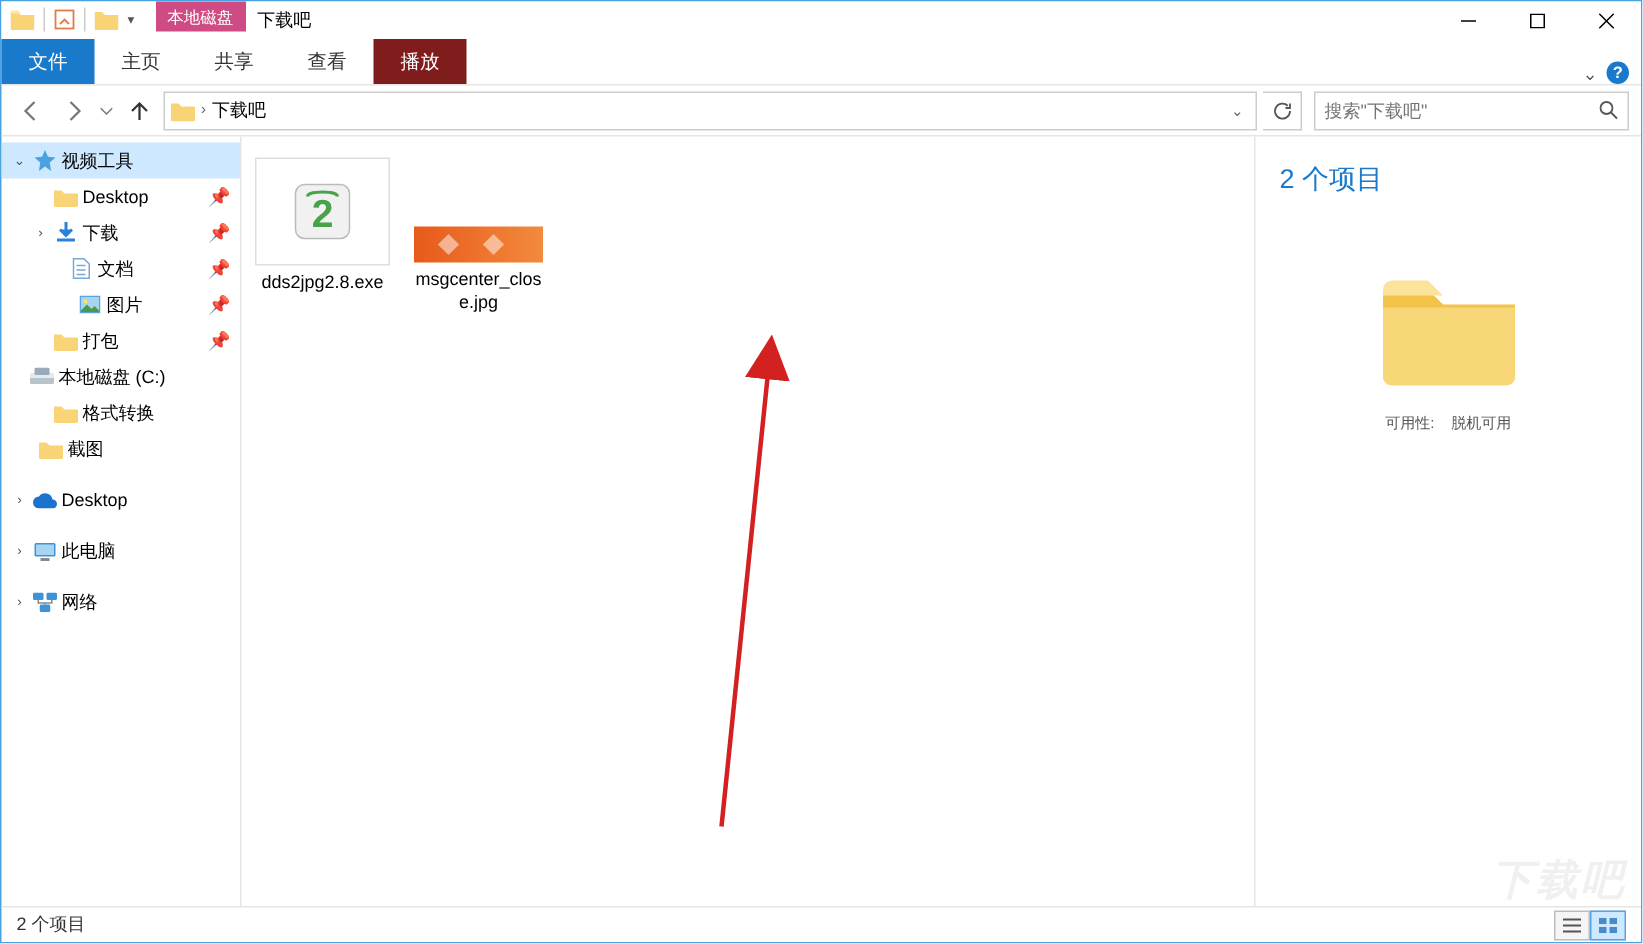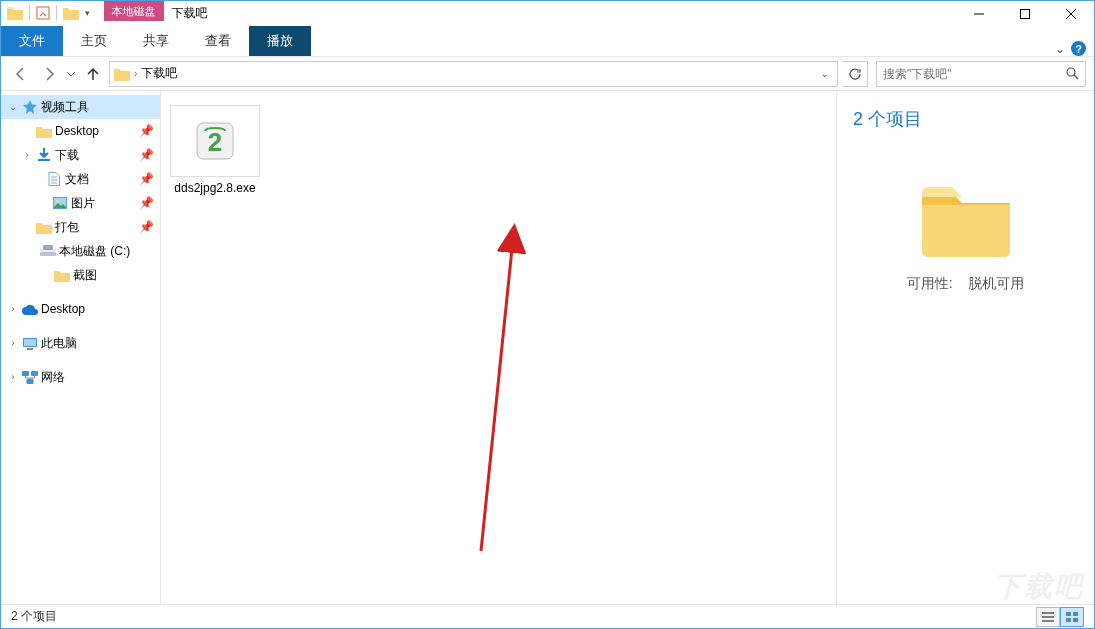--- a/index.html
+++ b/index.html
@@ -12,21 +12,21 @@
 .qat svg{display:block}
 .caret-tiny{font-size:9px;color:#555;margin-left:2px}
 .tool-tab{background:#ce4b83;color:#fff;font-size:11px;padding:2px 8px;margin-left:8px;height:20px;display:flex;align-items:center}
 .title-text{font-size:12px;padding:4px 8px;color:#000}
 .win-controls{margin-left:auto;display:flex}
 .win-btn{width:46px;height:26px;display:flex;align-items:center;justify-content:center;color:#000}
 .win-btn svg{display:block}
 .ribbon-tabs{display:flex;align-items:flex-end;height:30px;border-bottom:1px solid #e5e5e5;position:relative}
 .ribbon-tab{padding:6px 18px;font-size:13px;color:#333}
 .ribbon-tab.file{background:#1979ca;color:#fff}
-.ribbon-tab.tool{background:#0c4a6e;color:#fff}
+.ribbon-tab.tool{background:#7f1d1d;color:#fff}
 .ribbon-right{margin-left:auto;display:flex;align-items:center;padding-right:8px;gap:6px}
 .expand-caret{color:#555}
 .help-icon{width:15px;height:15px;border-radius:50%;background:#1979ca;color:#fff;display:flex;align-items:center;justify-content:center;font-size:11px;font-weight:bold}
 .navbar{display:flex;align-items:center;height:34px;padding:3px 8px;gap:4px;border-bottom:1px solid #e5e5e5}
 .nav-btn{width:24px;height:24px;display:flex;align-items:center;justify-content:center;color:#777}
 .nav-btn.enabled{color:#333}
 .breadcrumb{flex:1;display:flex;align-items:center;border:1px solid #ccc;height:26px;padding:0 4px;gap:4px;background:#fff}
 .bc-caret{color:#666;font-size:10px;margin-left:auto;padding:0 4px}
 .refresh-box{width:26px;height:26px;border:1px solid #ccc;border-left:none;display:flex;align-items:center;justify-content:center;color:#555}
 .search-box{width:210px;height:26px;border:1px solid #ccc;display:flex;align-items:center;margin-left:4px}
@@ -47,21 +47,21 @@
 .thumb{width:90px;height:72px;border:1px solid #ddd;display:flex;align-items:center;justify-content:center;background:#fff}
 .thumb-img{width:86px;height:24px;background:linear-gradient(90deg,#e85a1a,#f28a3c);position:relative;overflow:hidden}
 .thumb-img::before,.thumb-img::after{content:"";position:absolute;width:10px;height:10px;background:rgba(255,255,255,.5)}
 .thumb-img::before{left:18px;top:7px;transform:rotate(45deg)}
 .thumb-img::after{left:48px;top:7px;transform:rotate(45deg)}
 .item-label{font-size:12px;text-align:center;line-height:1.25;word-break:break-all}
 .arrow{position:absolute;left:180px;top:130px;pointer-events:none}
 .details-pane{width:258px;border-left:1px solid #e5e5e5;padding:16px;display:flex;flex-direction:column;align-items:center}
 .dp-title{font-size:18px;color:#1979ca;align-self:flex-start;margin-bottom:18px}
 .dp-folder{width:96px;height:78px;margin:30px 0 18px}
-.dp-line{color:#555;font-size:14px}
+.dp-line{color:#555;font-size:10px}
 .statusbar{height:24px;border-top:1px solid #e5e5e5;display:flex;align-items:center;padding:0 10px;font-size:12px;color:#333;gap:10px}
 .status-spacer{flex:1}
 .view-toggle{display:flex;gap:0}
 .vt-btn{width:24px;height:20px;border:1px solid #bdbdbd;display:flex;align-items:center;justify-content:center;background:#f5f5f5}
 .vt-btn.active{background:#cde8ff;border-color:#5aa3e0}
 .watermark{position:absolute;right:10px;bottom:22px;font-size:28px;color:rgba(0,0,0,.06);font-weight:bold;letter-spacing:2px;pointer-events:none;font-style:italic}
 </style>
 </head>
 <body>
 
@@ -226,32 +226,41 @@
       <div class="tree-item" style="padding-left:20px">
         <span class="ti-exp"></span>
         <span class="ti-icon">
             <svg width="16" height="13" viewBox="0 0 16 13">
               <path fill="#f8d477" d="M0 2h5l2 2h9v8a1 1 0 0 1-1 1H1a1 1 0 0 1-1-1z"></path>
             </svg>
           </span>
         <span class="ti-label">打包</span>
         <span class="pin">📌</span>
       </div>
-      <div class="tree-item" style="padding-left:24px">
+      <div class="tree-item" style="padding-left:4px">
         <span class="ti-exp"></span>
         <span class="ti-icon">
             <svg width="16" height="12" viewBox="0 0 16 12">
               <rect x="0" y="4" width="16" height="7" fill="#b7c4cc" rx="1"></rect>
               <rect x="0" y="4" width="16" height="3" fill="#e5eaed"></rect>
               <rect x="3" y="0" width="10" height="5" fill="#9ab" rx="1"></rect>
             </svg>
           </span>
         <span class="ti-label">本地磁盘 (C:)</span>
       </div>
-      <div class="tree-item" style="padding-left:38px">
+      <div class="tree-item" style="padding-left:20px">
+        <span class="ti-exp"></span>
+        <span class="ti-icon">
+            <svg width="16" height="13" viewBox="0 0 16 13">
+              <path fill="#f8d477" d="M0 2h5l2 2h9v8a1 1 0 0 1-1 1H1a1 1 0 0 1-1-1z"></path>
+            </svg>
+          </span>
+        <span class="ti-label">格式转换</span>
+      </div>
+      <div class="tree-item" style="padding-left:10px">
         <span class="ti-exp"></span>
         <span class="ti-icon">
             <svg width="16" height="13" viewBox="0 0 16 13">
               <path fill="#f8d477" d="M0 2h5l2 2h9v8a1 1 0 0 1-1 1H1a1 1 0 0 1-1-1z"></path>
             </svg>
           </span>
         <span class="ti-label">截图</span>
       </div>
       <div class="tree-gap"></div>
       <div class="tree-item">
@@ -295,20 +304,26 @@
         <div class="item">
           <div class="thumb">
             <svg width="48" height="48" viewBox="0 0 48 48">
                 <rect x="6" y="6" width="36" height="36" rx="6" fill="#f1f1f1" stroke="#bbb"></rect>
                 <text x="24" y="34" text-anchor="middle" font-size="26" font-weight="bold" fill="#47a24a" font-family="Arial">2</text>
                 <path d="M14 14c0-4 20-4 20 0" fill="none" stroke="#47a24a" stroke-width="2"></path>
               </svg>
           </div>
           <div class="item-label">dds2jpg2.8.exe</div>
         </div>
+        <div class="item">
+          <div class="thumb" style="border:none;height:auto;padding-top:46px">
+            <div class="thumb-img"></div>
+          </div>
+          <div class="item-label">msgcenter_close.jpg</div>
+        </div>
       </div>
 
       <svg class="arrow" width="200" height="340">
         <defs>
             <marker id="ah" markerWidth="10" markerHeight="10" refX="8" refY="5" orient="auto">
               <path d="M0 0L10 5L0 10z" fill="#d32020"></path>
             </marker>
           </defs>
         <line x1="140" y1="330" x2="173" y2="8" stroke="#d32020" stroke-width="3" marker-end="url(#ah)"></line>
       </svg>

